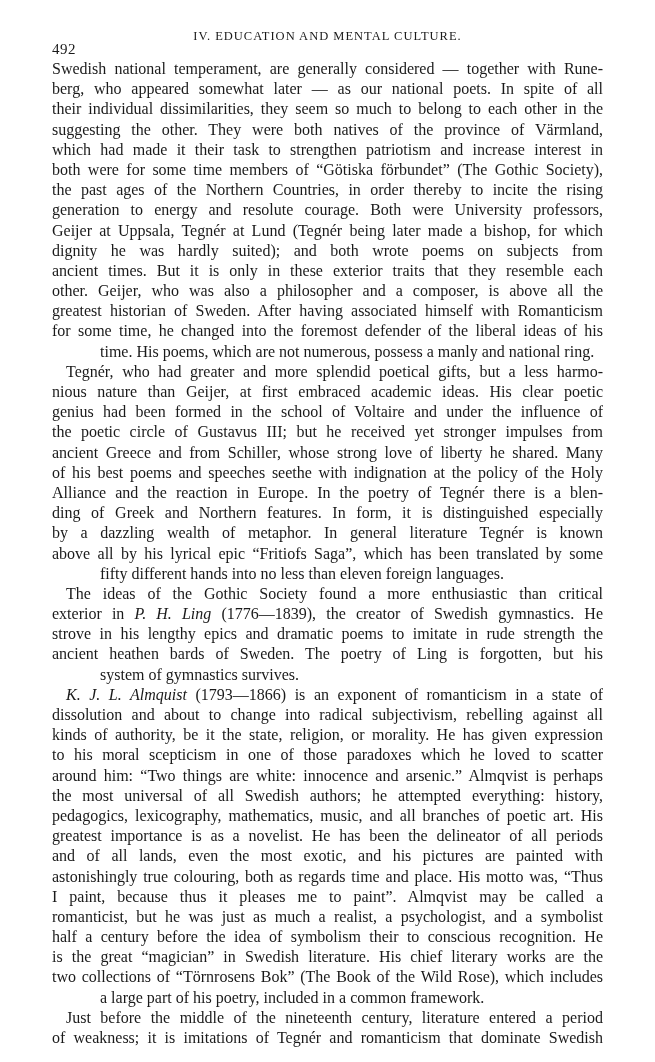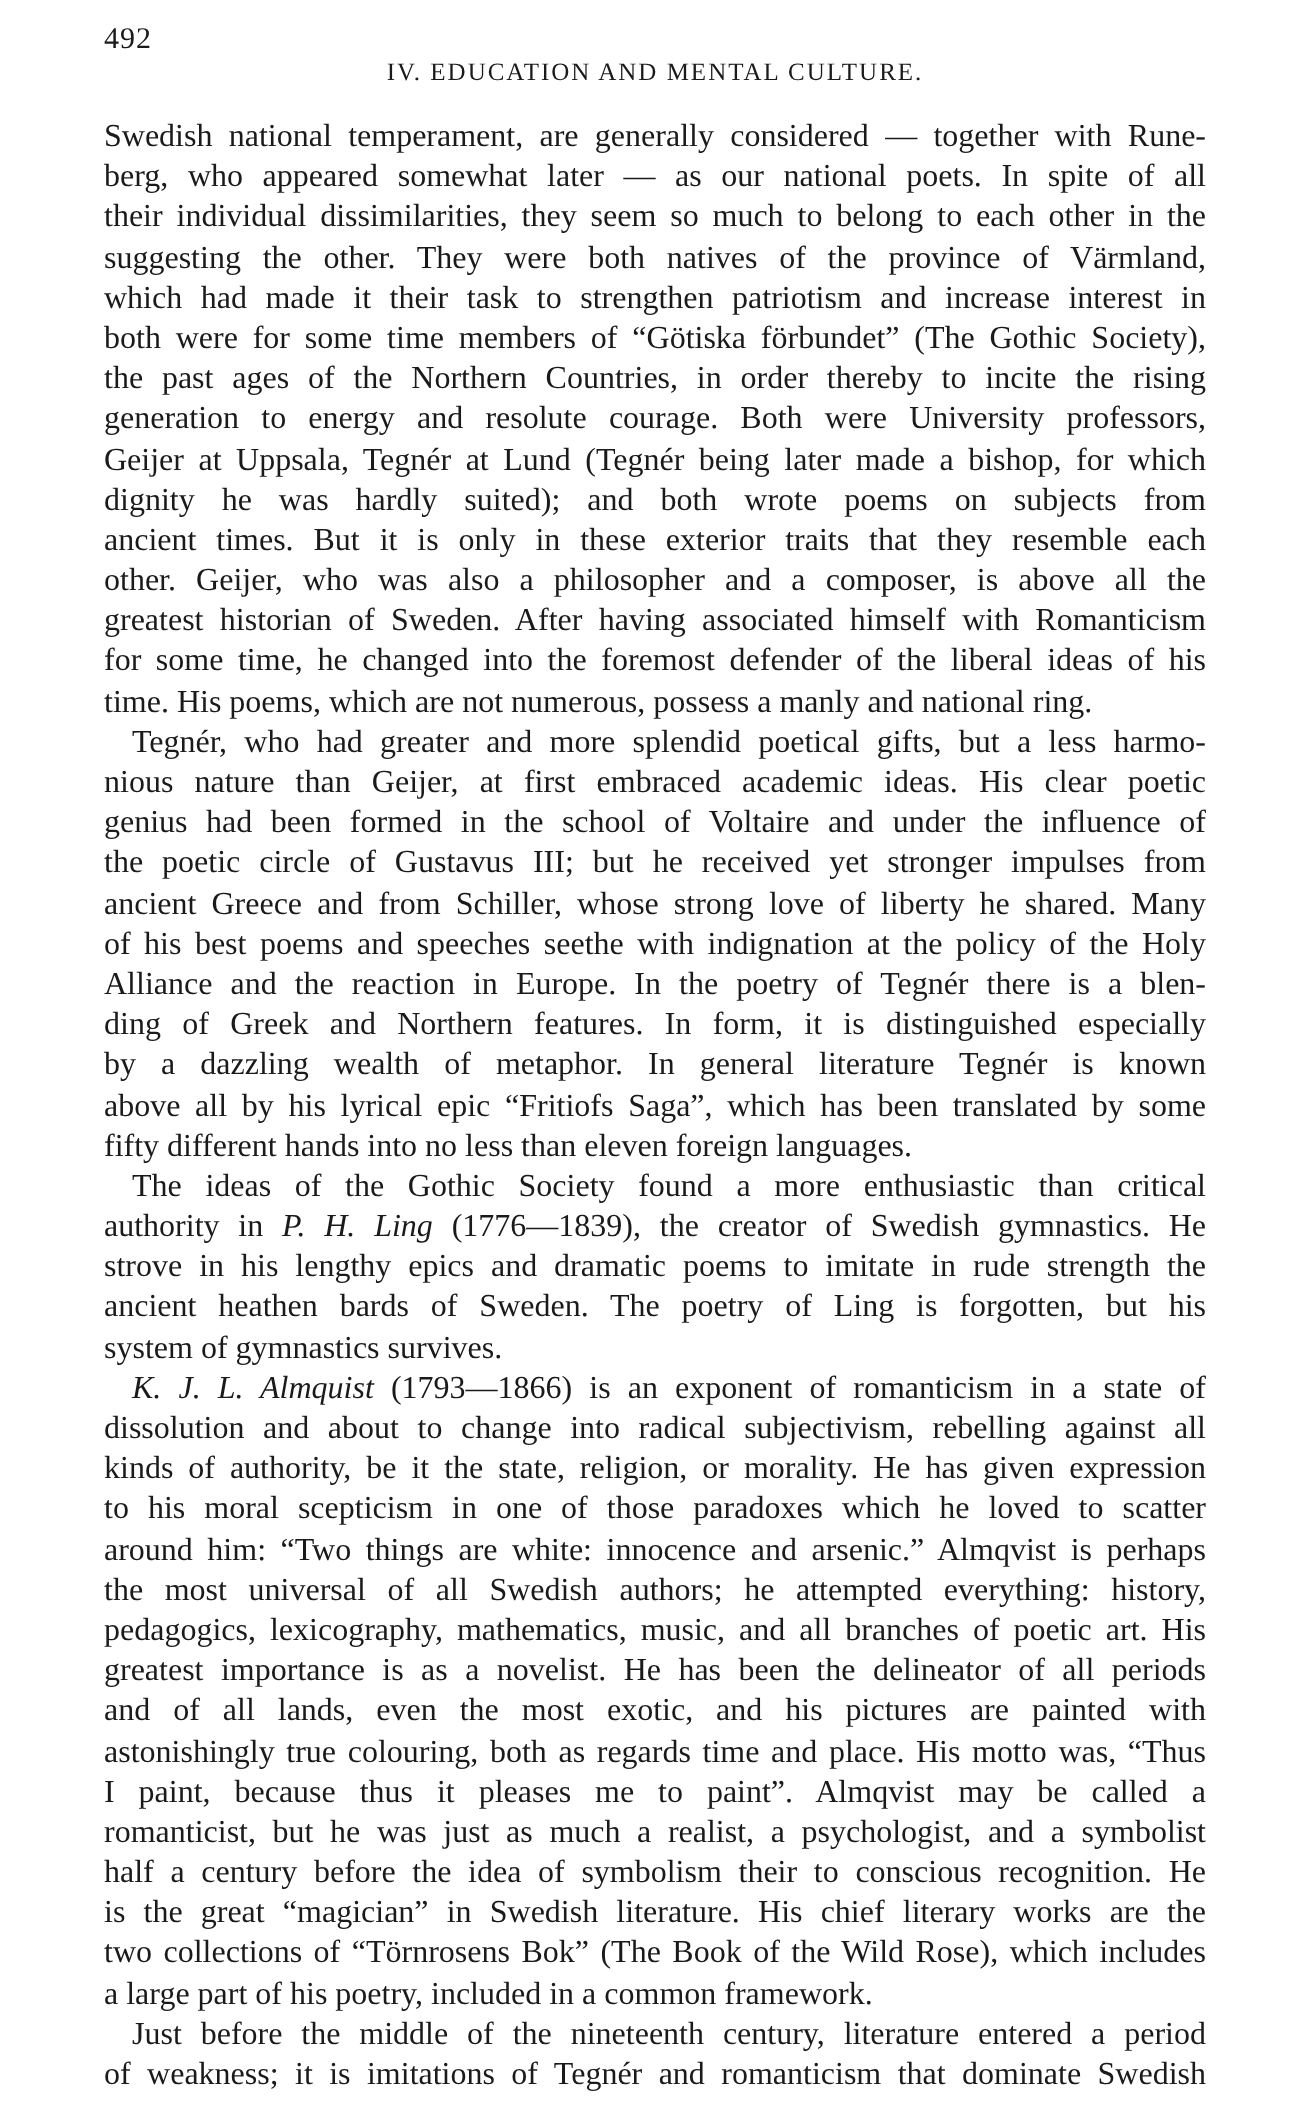--- a/index.html
+++ b/index.html
@@ -1,24 +1,24 @@
 <!DOCTYPE html>
 <html><head>
 <meta charset="utf-8">
 <style>
   html, body { margin: 0; padding: 0; background: #ffffff; }
   body { width: 655px; height: 1062px; position: relative; overflow: hidden;
          font-family: "Liberation Serif", "DejaVu Serif", serif; color: #1a1a1a; }
-  .page-number { position: absolute; left: 52px; top: 12px; font-size: 15px; letter-spacing: 0.5px; }
+  .page-number { position: absolute; left: 52px; top: 41px; font-size: 15px; letter-spacing: 0.5px; }
   .running-header { position: absolute; left: 0; right: 0; top: 29px; text-align: center;
                     font-size: 12.5px; letter-spacing: 1px; }
   .body-text { position: absolute; left: 52px; top: 59px; width: 551px; }
   .line { height: 20.2px; line-height: 20.2px; font-size: 16px; white-space: nowrap;
           text-align: justify; text-align-last: justify; overflow: hidden; }
-  .line.last { text-align-last: left; }
+  .line.last { text-align-last: left; margin-left: 48px; }
   .line.indent { padding-left: 14px; }
   .line i { font-style: italic; }
 </style>
 </head>
 <body>
 
 <div class="page-number">492</div>
 <div class="running-header">IV.  EDUCATION AND MENTAL CULTURE.</div>
 
 <div class="body-text" id="body">
@@ -42,21 +42,21 @@
     <div class="line"><span>genius had been formed in the school of Voltaire and under the influence of</span></div>
     <div class="line"><span>the poetic circle of Gustavus III; but he received yet stronger impulses from</span></div>
     <div class="line"><span>ancient Greece and from Schiller, whose strong love of liberty he shared. Many</span></div>
     <div class="line"><span>of his best poems and speeches seethe with indignation at the policy of the Holy</span></div>
     <div class="line"><span>Alliance and the reaction in Europe. In the poetry of Tegnér there is a blen-</span></div>
     <div class="line"><span>ding of Greek and Northern features. In form, it is distinguished especially</span></div>
     <div class="line"><span>by a dazzling wealth of metaphor. In general literature Tegnér is known</span></div>
     <div class="line"><span>above all by his lyrical epic “Fritiofs Saga”, which has been translated by some</span></div>
     <div class="line last"><span>fifty different hands into no less than eleven foreign languages.</span></div>
     <div class="line indent"><span>The ideas of the Gothic Society found a more enthusiastic than critical</span></div>
-    <div class="line"><span>authority in </span><i>P. H. Ling</i><span> (1776—1839), the creator of Swedish gymnastics. He</span></div>
+    <div class="line"><span>exterior in </span><i>P. H. Ling</i><span> (1776—1839), the creator of Swedish gymnastics. He</span></div>
     <div class="line"><span>strove in his lengthy epics and dramatic poems to imitate in rude strength the</span></div>
     <div class="line"><span>ancient heathen bards of Sweden. The poetry of Ling is forgotten, but his</span></div>
     <div class="line last"><span>system of gymnastics survives.</span></div>
     <div class="line indent"><span></span><i>K. J. L. Almquist</i><span> (1793—1866) is an exponent of romanticism in a state of</span></div>
     <div class="line"><span>dissolution and about to change into radical subjectivism, rebelling against all</span></div>
     <div class="line"><span>kinds of authority, be it the state, religion, or morality. He has given expression</span></div>
     <div class="line"><span>to his moral scepticism in one of those paradoxes which he loved to scatter</span></div>
     <div class="line"><span>around him: “Two things are white: innocence and arsenic.” Almqvist is perhaps</span></div>
     <div class="line"><span>the most universal of all Swedish authors; he attempted everything: history,</span></div>
     <div class="line"><span>pedagogics, lexicography, mathematics, music, and all branches of poetic art. His</span></div>

